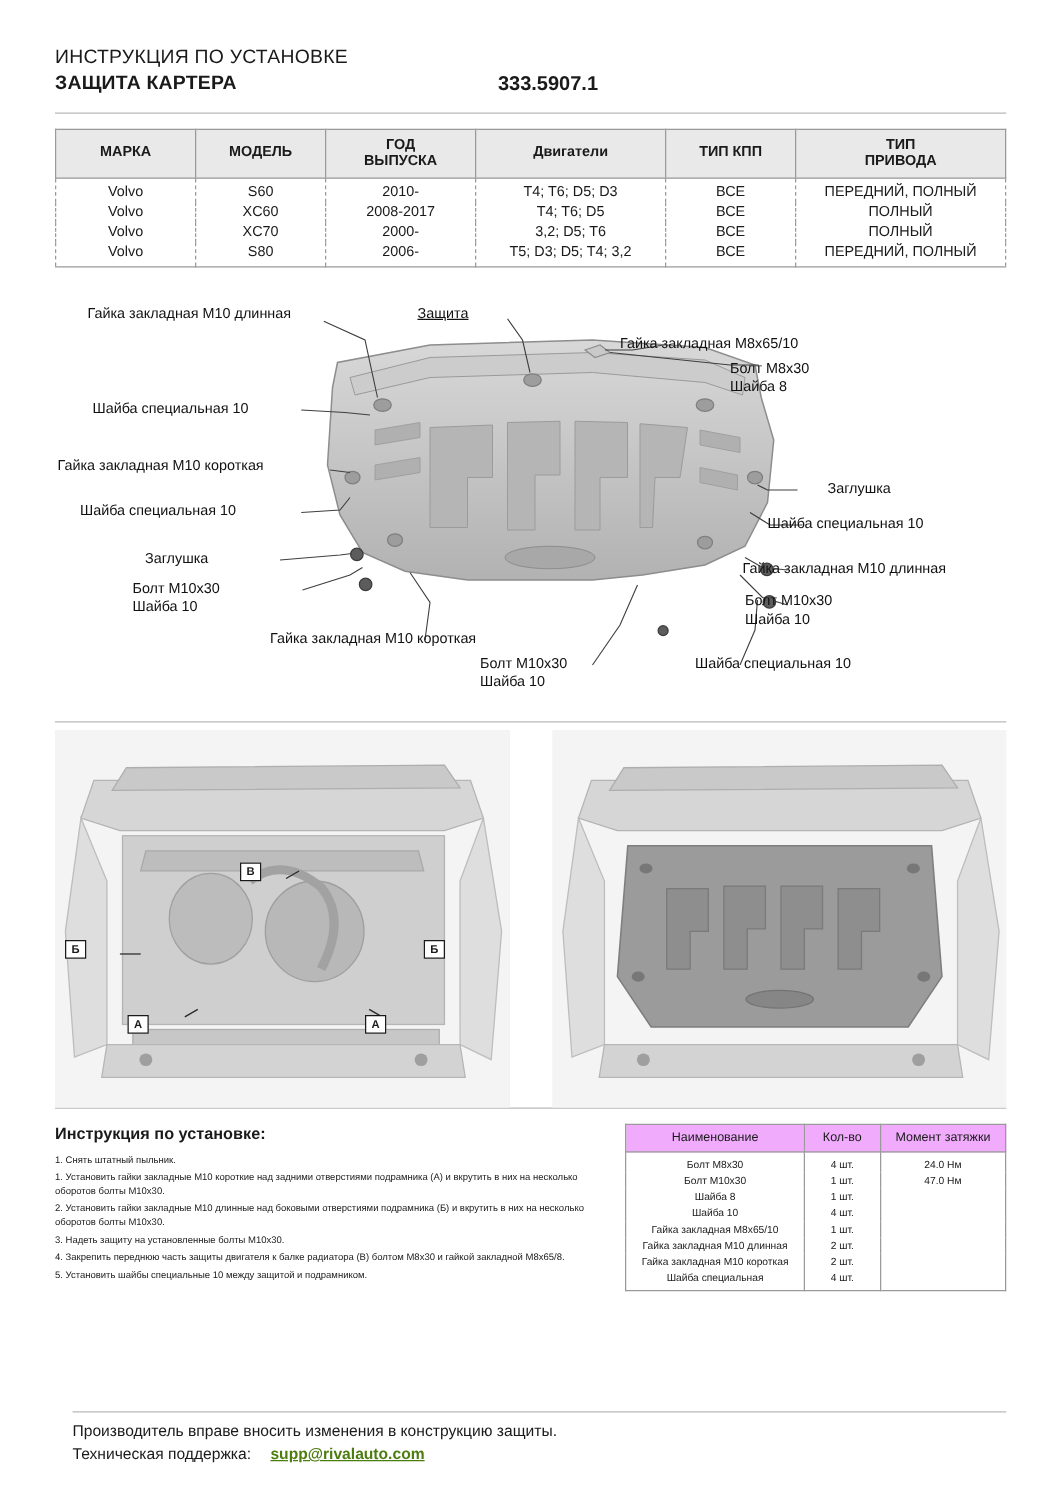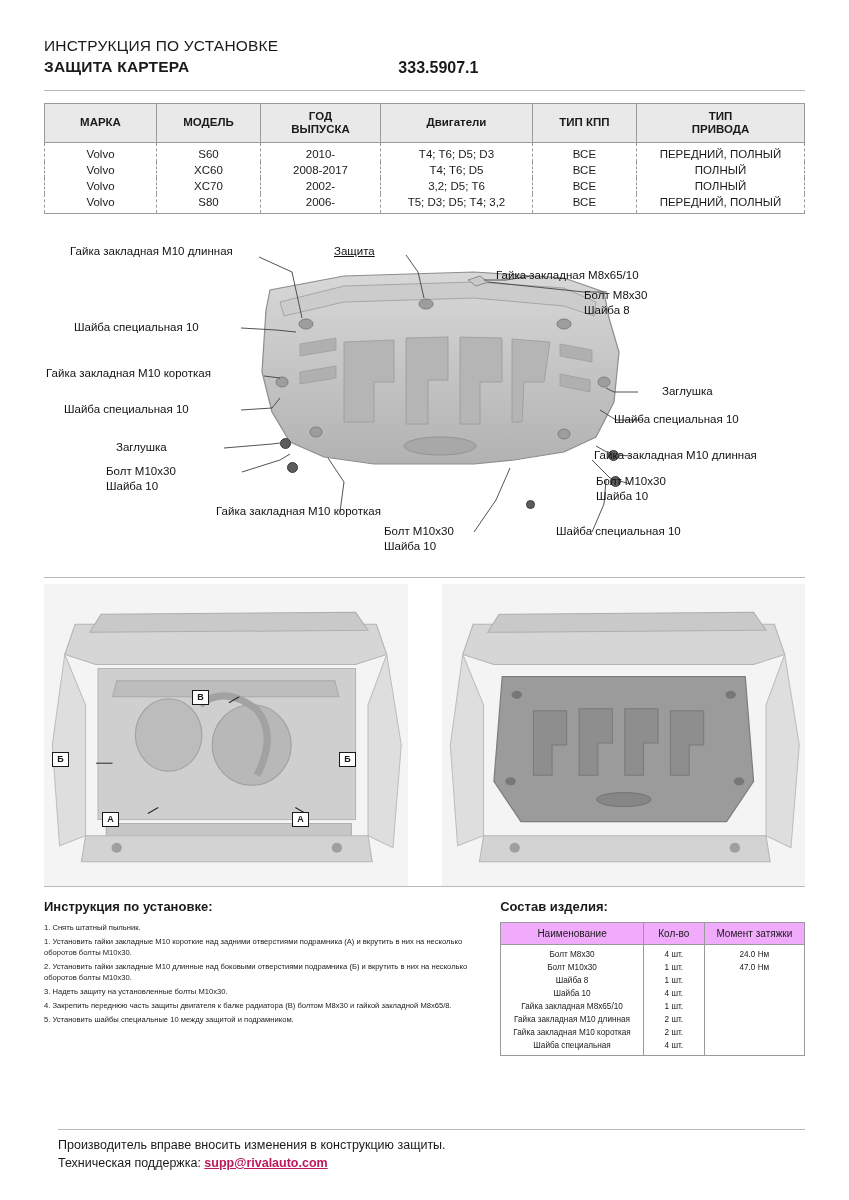--- a/index.html
+++ b/index.html
@@ -144,21 +144,21 @@
   .ctab td.n{text-align:center;}
   .ctab tr.last td{border-bottom:1px solid #9a9a9a;padding-bottom:4px;}
   .ctab tr:first-child td{padding-top:4px;}
   
   .footer{
     position:absolute;
     left:54px;right:40px;bottom:26px;
   }
   .footer .rule{margin:0 4px 8px 4px;}
   .footer p{margin:0 0 4px 4px;font-size:12.5px;}
-  .footer a{color:#be185d;text-decoration:underline;font-weight:bold;}
+  .footer a{color:#4d7c0f;text-decoration:underline;font-weight:bold;margin-left:12px;}
 </style>
 </head>
 <body>
 
 <div class="page">
 
   <div class="header">
     <div class="header-left">
       <div class="h-line1">ИНСТРУКЦИЯ ПО УСТАНОВКЕ</div>
       <div class="h-line2">ЗАЩИТА КАРТЕРА</div>
@@ -197,21 +197,21 @@
         <td>Volvo</td>
         <td>XC60</td>
         <td>2008-2017</td>
         <td>T4; T6; D5</td>
         <td>ВСЕ</td>
         <td>ПОЛНЫЙ</td>
       </tr>
       <tr>
         <td>Volvo</td>
         <td>XC70</td>
-        <td>2002-</td>
+        <td>2000-</td>
         <td>3,2; D5; T6</td>
         <td>ВСЕ</td>
         <td>ПОЛНЫЙ</td>
       </tr>
       <tr class="tbl-outer">
         <td>Volvo</td>
         <td>S80</td>
         <td>2006-</td>
         <td>T5; D3; D5; T4; 3,2</td>
         <td>ВСЕ</td>
@@ -379,21 +379,20 @@
       <h3>Инструкция по установке:</h3>
       <p>1. Снять штатный пыльник.</p>
       <p>1. Установить гайки закладные М10 короткие над задними отверстиями подрамника (А) и вкрутить в них на несколько оборотов болты М10х30.</p>
       <p>2. Установить гайки закладные М10 длинные над боковыми отверстиями подрамника (Б) и вкрутить в них на несколько оборотов болты М10х30.</p>
       <p>3. Надеть защиту на установленные болты М10х30.</p>
       <p>4. Закрепить переднюю часть защиты двигателя к балке радиатора (В) болтом М8х30 и гайкой закладной М8х65/8.</p>
       <p>5. Установить шайбы специальные 10 между защитой и подрамником.</p>
     </div>
 
     <div class="compo">
-      <h3>Состав изделия:</h3>
       <table class="ctab">
         <thead>
           <tr>
             <th style="width:47%">Наименование</th>
             <th style="width:20%">Кол-во</th>
             <th style="width:33%">Момент затяжки</th>
           </tr>
         </thead>
         <tbody>
           <tr>

